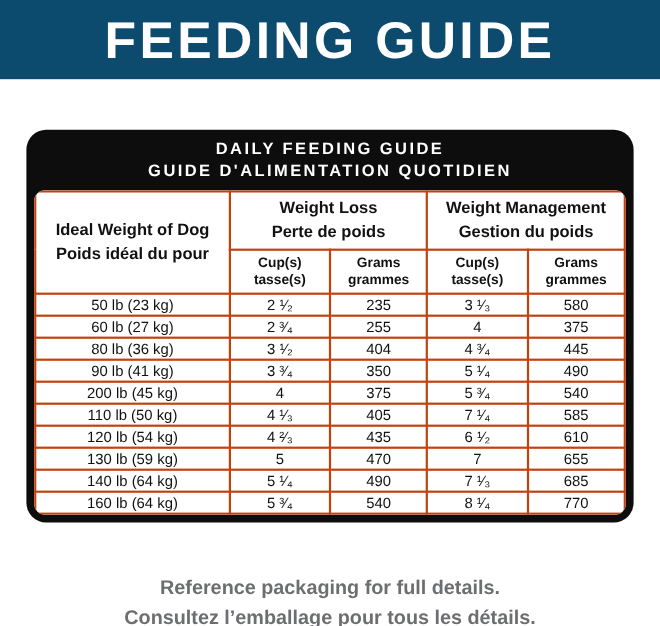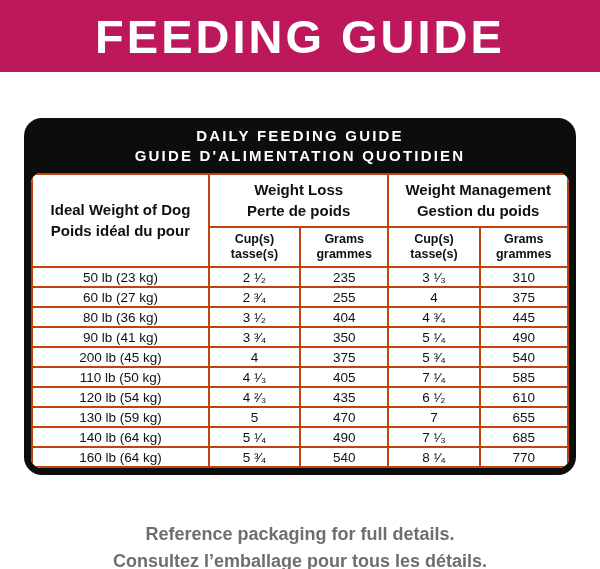--- a/index.html
+++ b/index.html
@@ -3,21 +3,21 @@
 <meta charset="utf-8">
 <style>
   * { margin:0; padding:0; box-sizing:border-box; }
   html, body { background:#ffffff; }
   .page {
     width:600px; height:569px; position:relative; overflow:hidden;
     background:#ffffff;
     font-family:"Liberation Sans","DejaVu Sans",sans-serif;
   }
   .title-bar {
-    height:72px; background:#be185d;
+    height:72px; background:#0c4a6e;
     display:flex; align-items:center; justify-content:center;
   }
   .title-text {
     color:#ffffff; font-weight:bold; font-size:47px;
     letter-spacing:3px; white-space:nowrap;
   }
   .card {
     width:552px; margin:46px auto 0;
     background:#0d0d0d; border-radius:18px;
     padding:0 7px 7px 7px;
@@ -96,21 +96,21 @@
               <div>grammes</div>
             </th>
           </tr>
         </thead>
         <tbody>
           <tr>
             <td>50 lb (23 kg)</td>
             <td>2 ¹⁄₂</td>
             <td>235</td>
             <td>3 ¹⁄₃</td>
-            <td>310</td>
+            <td>580</td>
           </tr>
           <tr>
             <td>60 lb (27 kg)</td>
             <td>2 ³⁄₄</td>
             <td>255</td>
             <td>4</td>
             <td>375</td>
           </tr>
           <tr>
             <td>80 lb (36 kg)</td>

